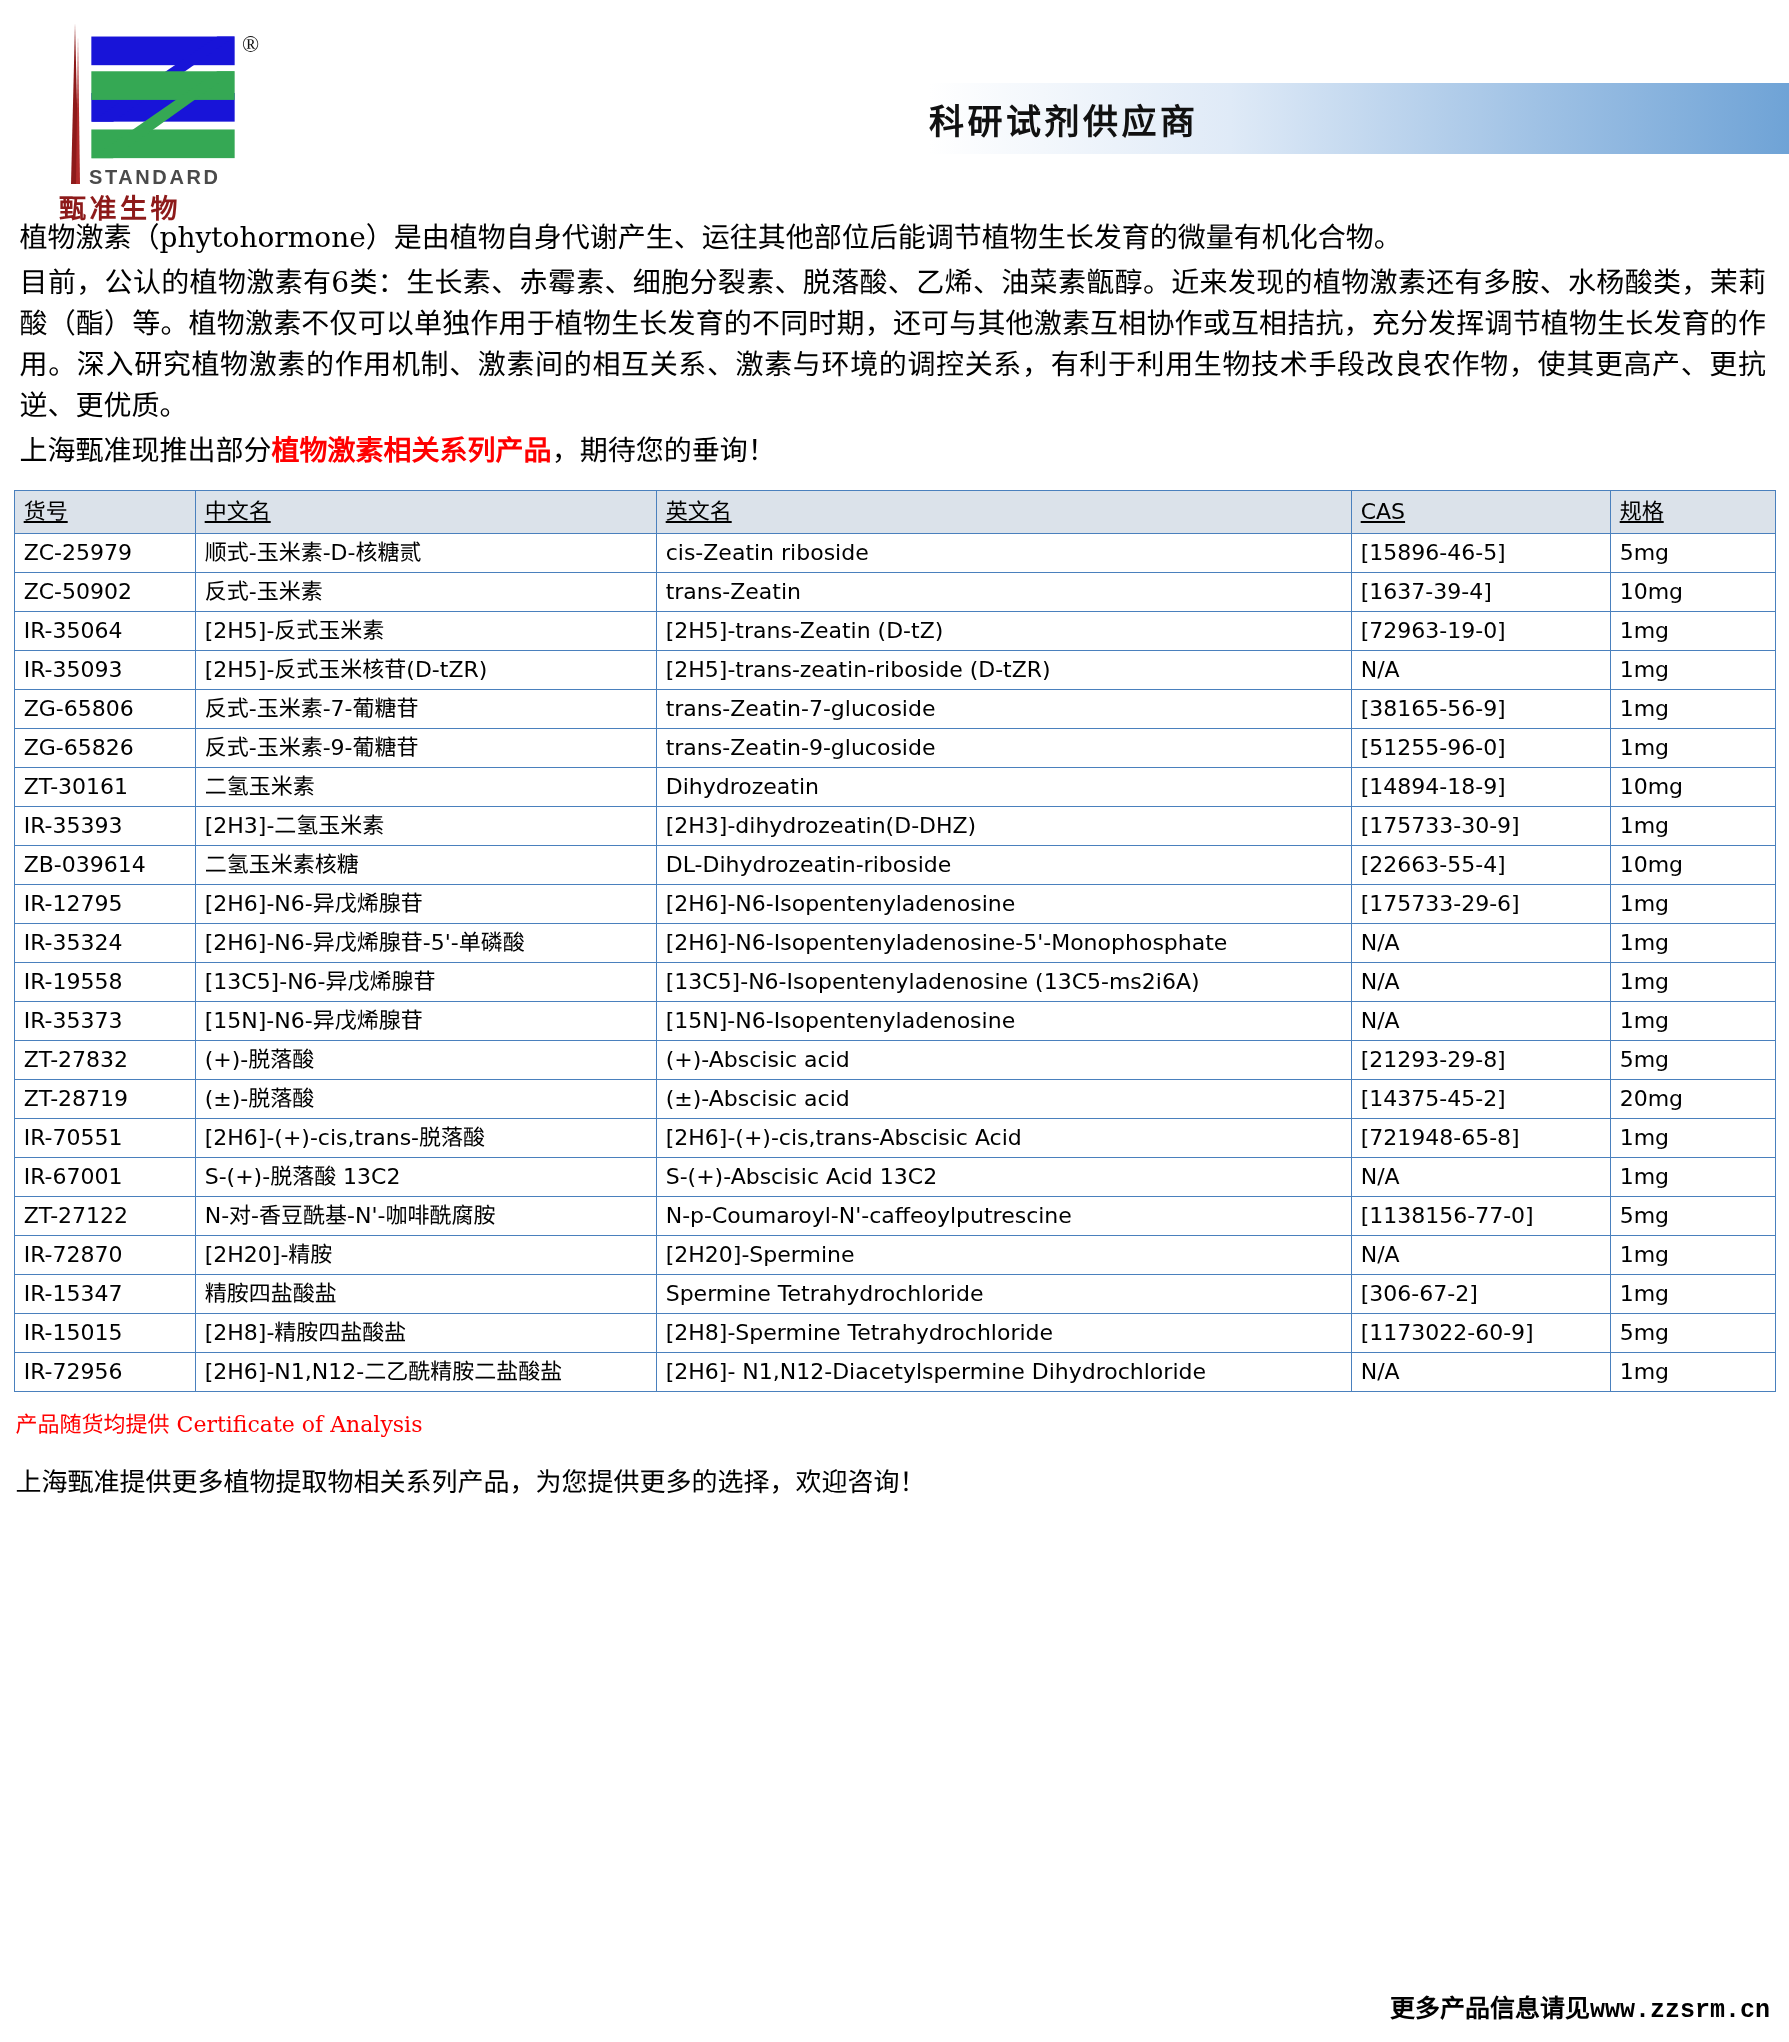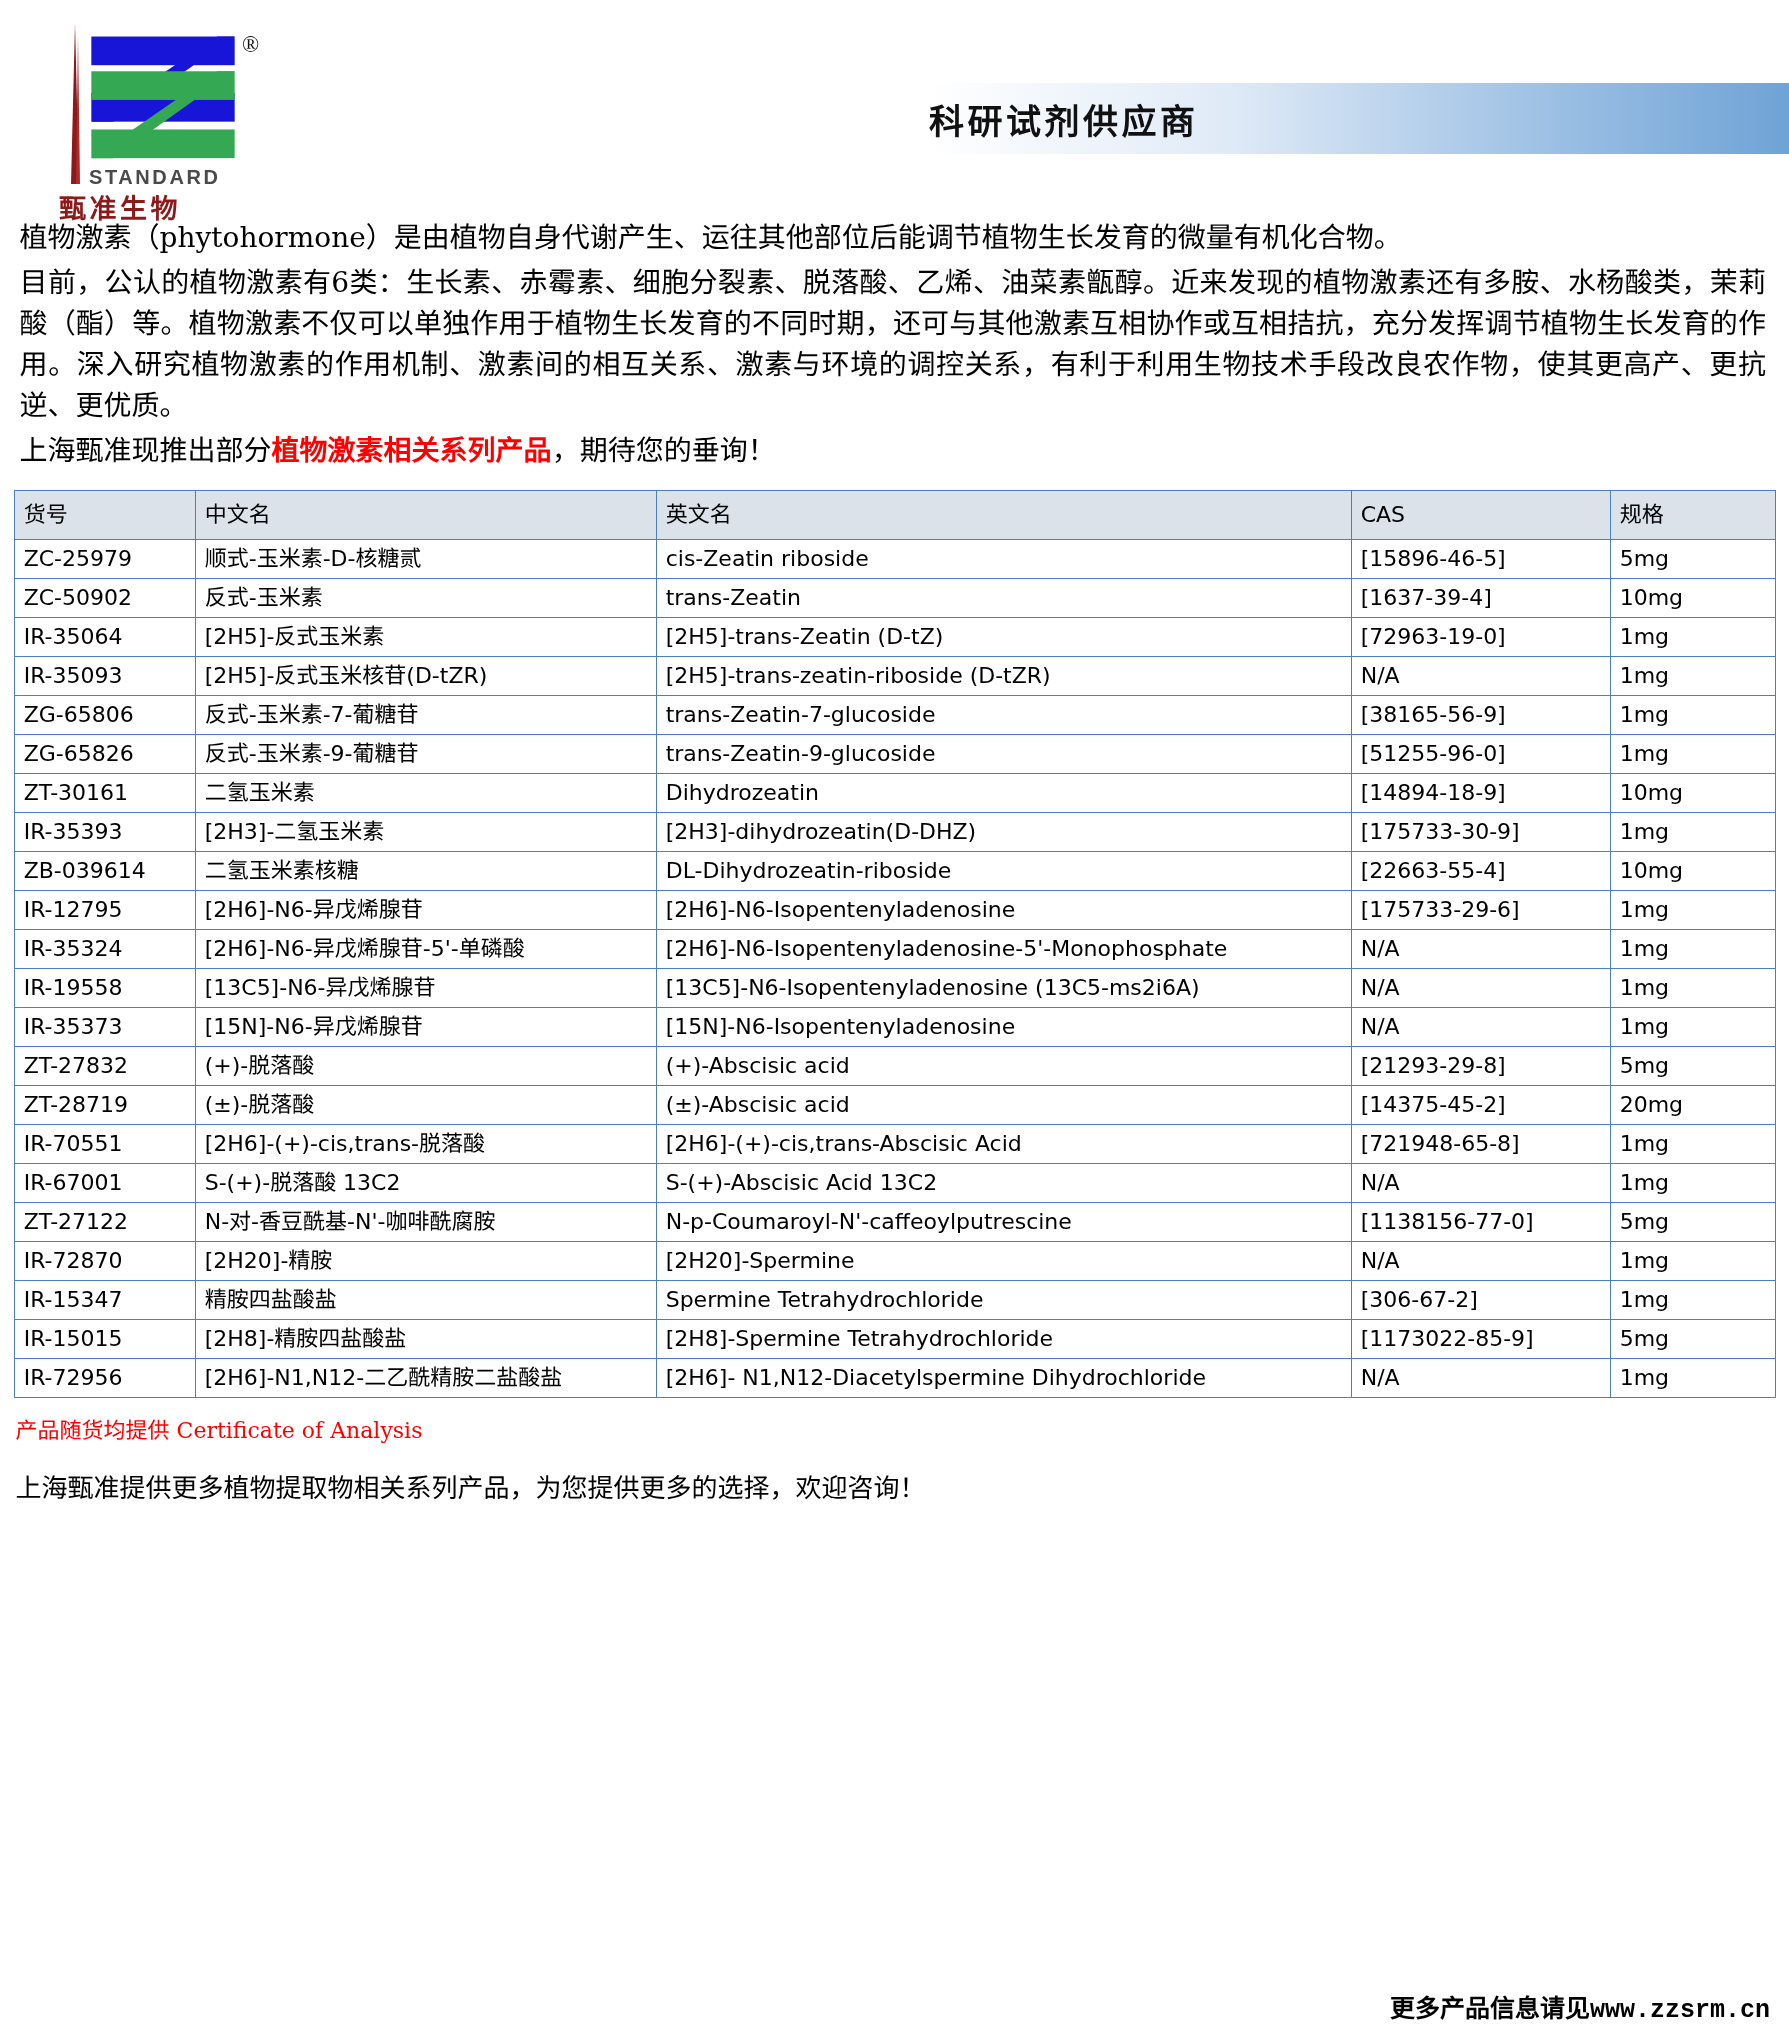--- a/index.html
+++ b/index.html
@@ -137,21 +137,22 @@
     vertical-align: middle;
     text-align: left;
     height: 38px;
     box-sizing: border-box;
     white-space: nowrap;
     overflow: hidden;
   }
   table.products thead th {
     background: #dbe2ea;
     font-weight: normal;
-    height: 49px;
+    height: 43px;
+    text-decoration: underline;
   }
   col.c-code  { width: 181px; }
   col.c-cn    { width: 461px; }
   col.c-en    { width: 695px; }
   col.c-cas   { width: 259px; }
   col.c-spec  { width: 165px; }
 
   
   .coa {
     margin: 14px 0 0 15.6px;
@@ -375,21 +376,21 @@
           <td>IR-15347</td>
           <td>精胺四盐酸盐</td>
           <td>Spermine Tetrahydrochloride</td>
           <td>[306-67-2]</td>
           <td>1mg</td>
         </tr>
         <tr>
           <td>IR-15015</td>
           <td>[2H8]-精胺四盐酸盐</td>
           <td>[2H8]-Spermine Tetrahydrochloride</td>
-          <td>[1173022-85-9]</td>
+          <td>[1173022-60-9]</td>
           <td>5mg</td>
         </tr>
         <tr>
           <td>IR-72956</td>
           <td>[2H6]-N1,N12-二乙酰精胺二盐酸盐</td>
           <td>[2H6]- N1,N12-Diacetylspermine Dihydrochloride</td>
           <td>N/A</td>
           <td>1mg</td>
         </tr>
       </tbody>

